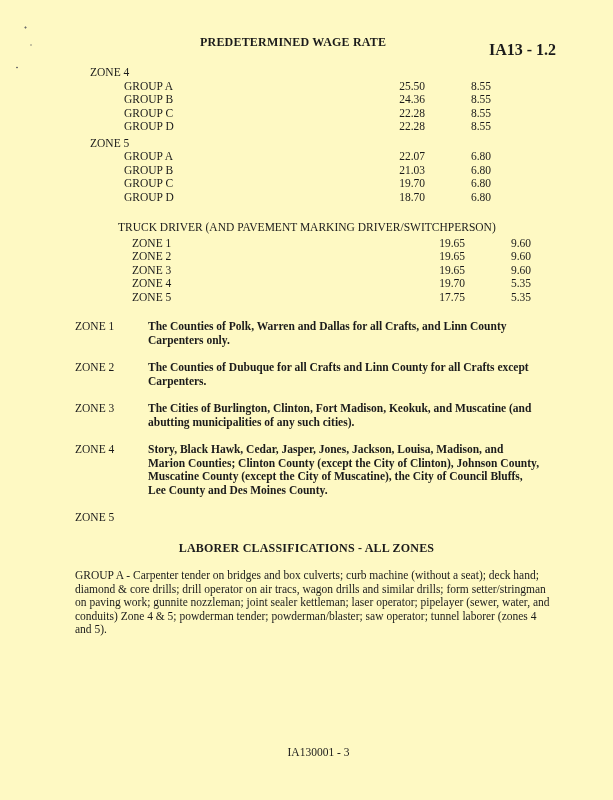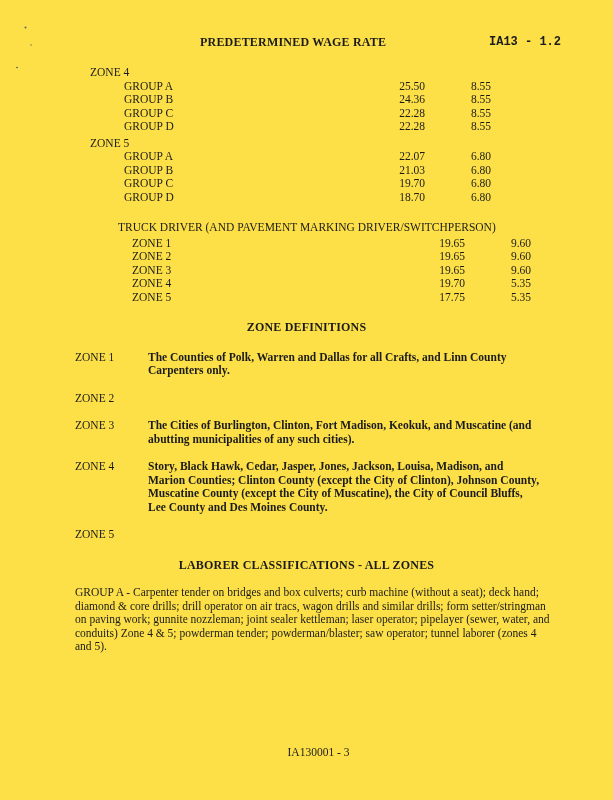--- a/index.html
+++ b/index.html
@@ -1,41 +1,41 @@
 <!DOCTYPE html>
 <html><head>
 <meta charset="utf-8">
 <style>
   html, body { margin: 0; padding: 0; background: #e8e8e6; }
   .page {
     position: relative;
     width: 613px;
     height: 800px;
     margin: 0 auto;
-    background: #fde047;
+    background: #fef9c3;
     font-family: "Liberation Serif", serif;
     color: #1b1b1b;
     font-size: 11.5px;
     line-height: 13.5px;
     overflow: hidden;
   }
   
   .artifact { position: absolute; background: radial-gradient(circle, #6b6b6b 0 30%, transparent 70%); border-radius: 50%; }
   .a1 { left: 24px; top: 26px; width: 3px; height: 3px; transform: rotate(20deg); }
   .a2 { left: 30px; top: 44px; width: 2px; height: 2px; }
   .a3 { left: 16px; top: 66px; width: 2px; height: 3px; }
 
   .header { position: relative; height: 50px; }
   .header .title {
     position: absolute; left: 200px; top: 36px;
     font-weight: bold; font-size: 12px; letter-spacing: 0.2px;
   }
   .header .ref {
-    position: absolute; left: 489px; top: 36px;
-    font-weight: bold; font-size: 12px; font-family: Liberation Mono, monospace;
+    position: absolute; left: 489px; top: 43px;
+    font-weight: bold; font-size: 16px;
   }
 
   .wage-table { margin: 16px 0 0 90px; width: 401px; }
   .row { display: flex; }
   .zone-row { margin-top: 1px; }
   .zlabel { flex: 1; }
   .glabel { margin-left: 34px; flex: 1; }
   .c-rate  { width: 60px; text-align: right; }
   .c-fringe{ width: 66px; text-align: right; }
   .zone-gap { height: 2px; }
@@ -149,29 +149,29 @@
       <span class="c-rate">19.70</span>
       <span class="c-fringe">5.35</span>
     </div>
     <div class="row">
       <span class="glabel">ZONE 5</span>
       <span class="c-rate">17.75</span>
       <span class="c-fringe">5.35</span>
     </div>
   </div>
 
-  <div class="section-heading">ZONE DEFINITIONS</div>
 
   <div class="defs">
     <div class="def-row">
       <span class="def-label">ZONE 1</span>
       <span class="def-text">The Counties of Polk, Warren and Dallas for all Crafts, and Linn County Carpenters only.</span>
     </div>
     <div class="def-row">
       <span class="def-label">ZONE 2</span>
+      <span class="def-text">The Counties of Dubuque for all Crafts and Linn County for all Crafts except Carpenters.</span>
     </div>
     <div class="def-row">
       <span class="def-label">ZONE 3</span>
       <span class="def-text">The Cities of Burlington, Clinton, Fort Madison, Keokuk, and Muscatine (and abutting municipalities of any such cities).</span>
     </div>
     <div class="def-row">
       <span class="def-label">ZONE 4</span>
       <span class="def-text">Story, Black Hawk, Cedar, Jasper, Jones, Jackson, Louisa, Madison, and Marion Counties; Clinton County (except the City of Clinton), Johnson County, Muscatine County (except the City of Muscatine), the City of Council Bluffs, Lee County and Des Moines County.</span>
     </div>
     <div class="def-row">

